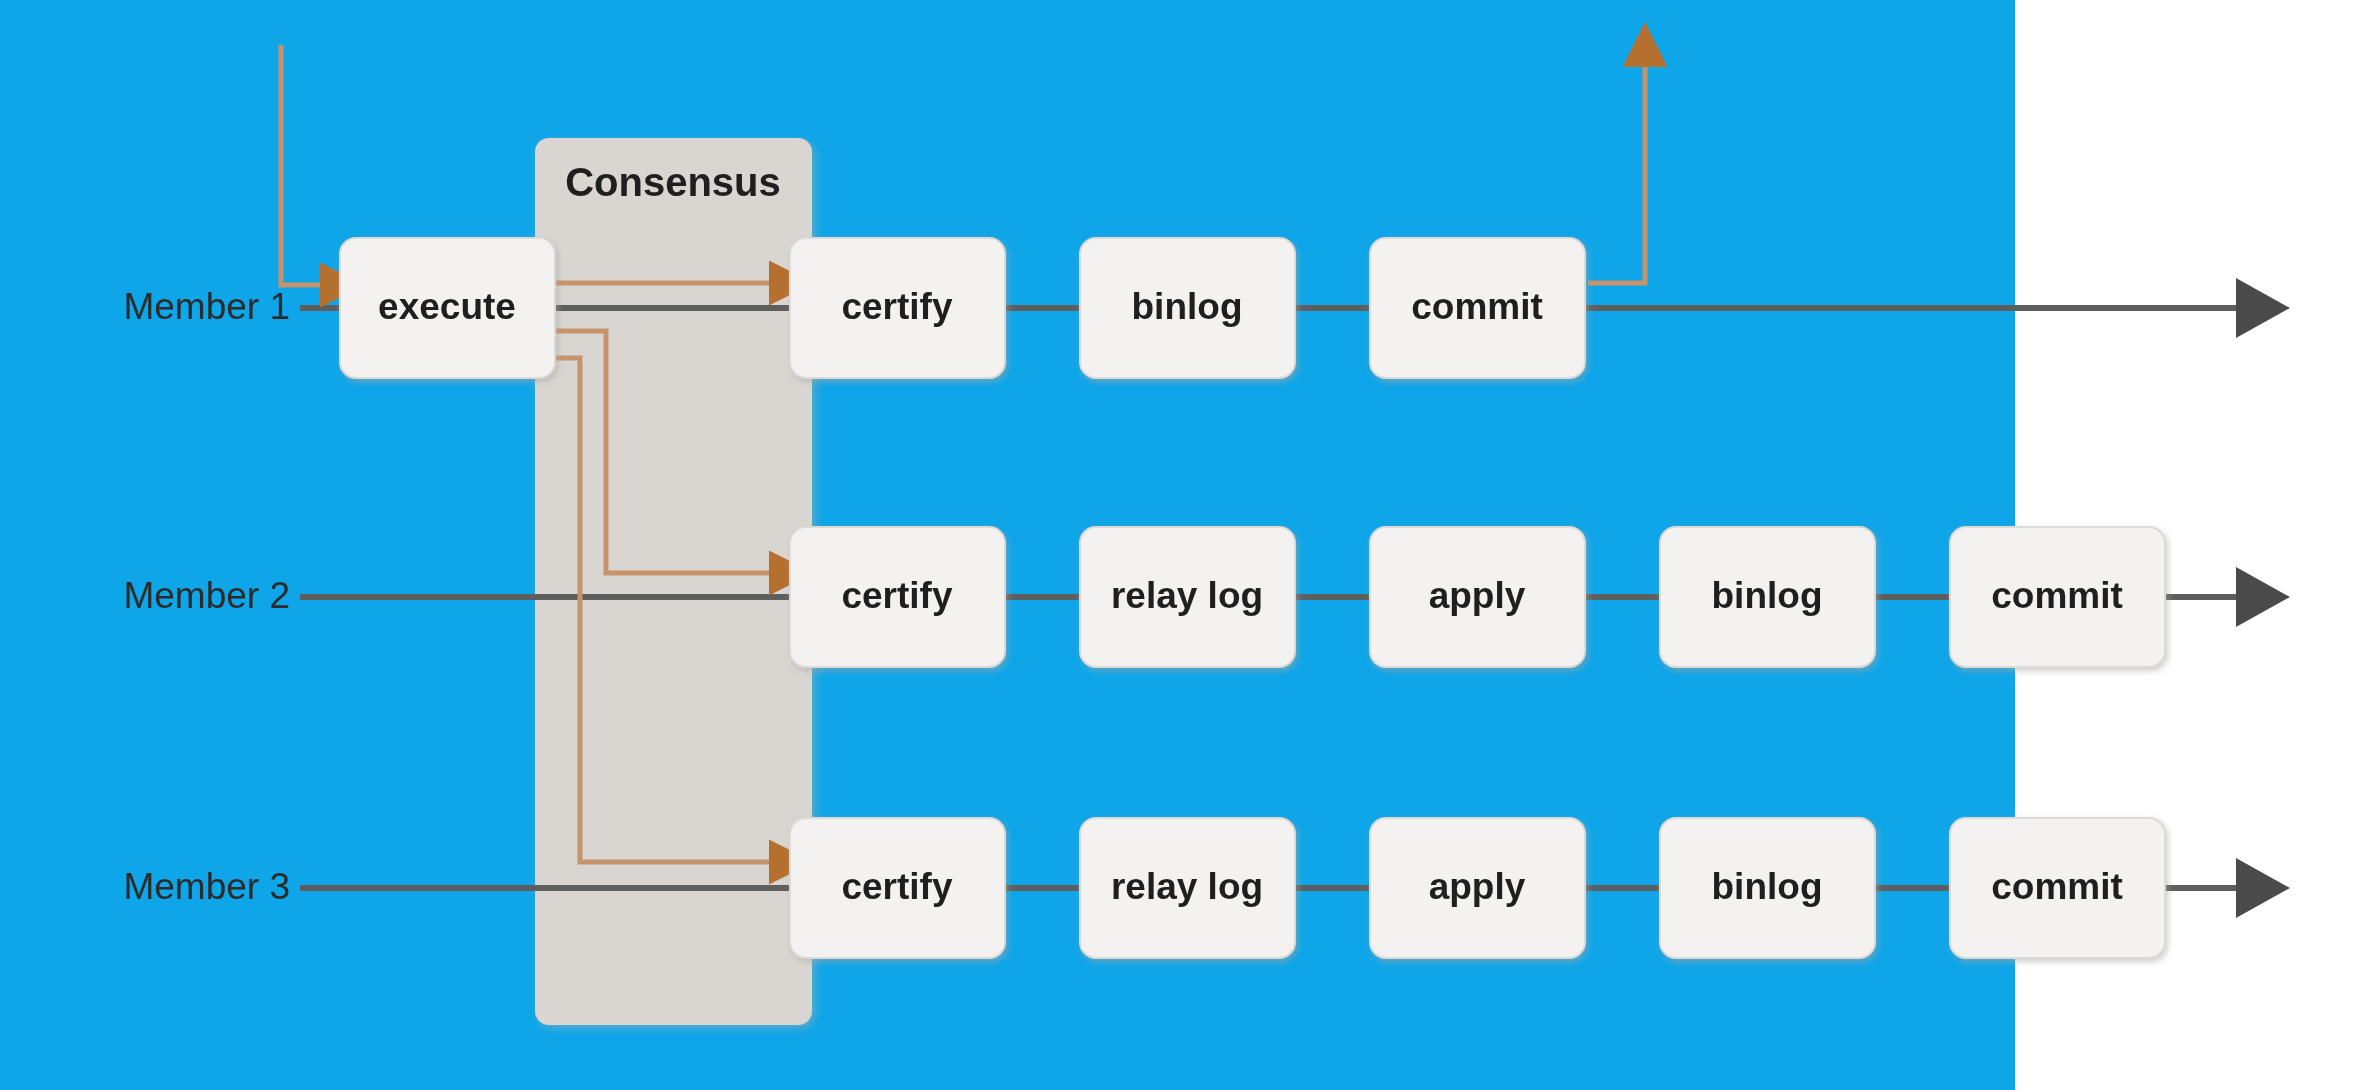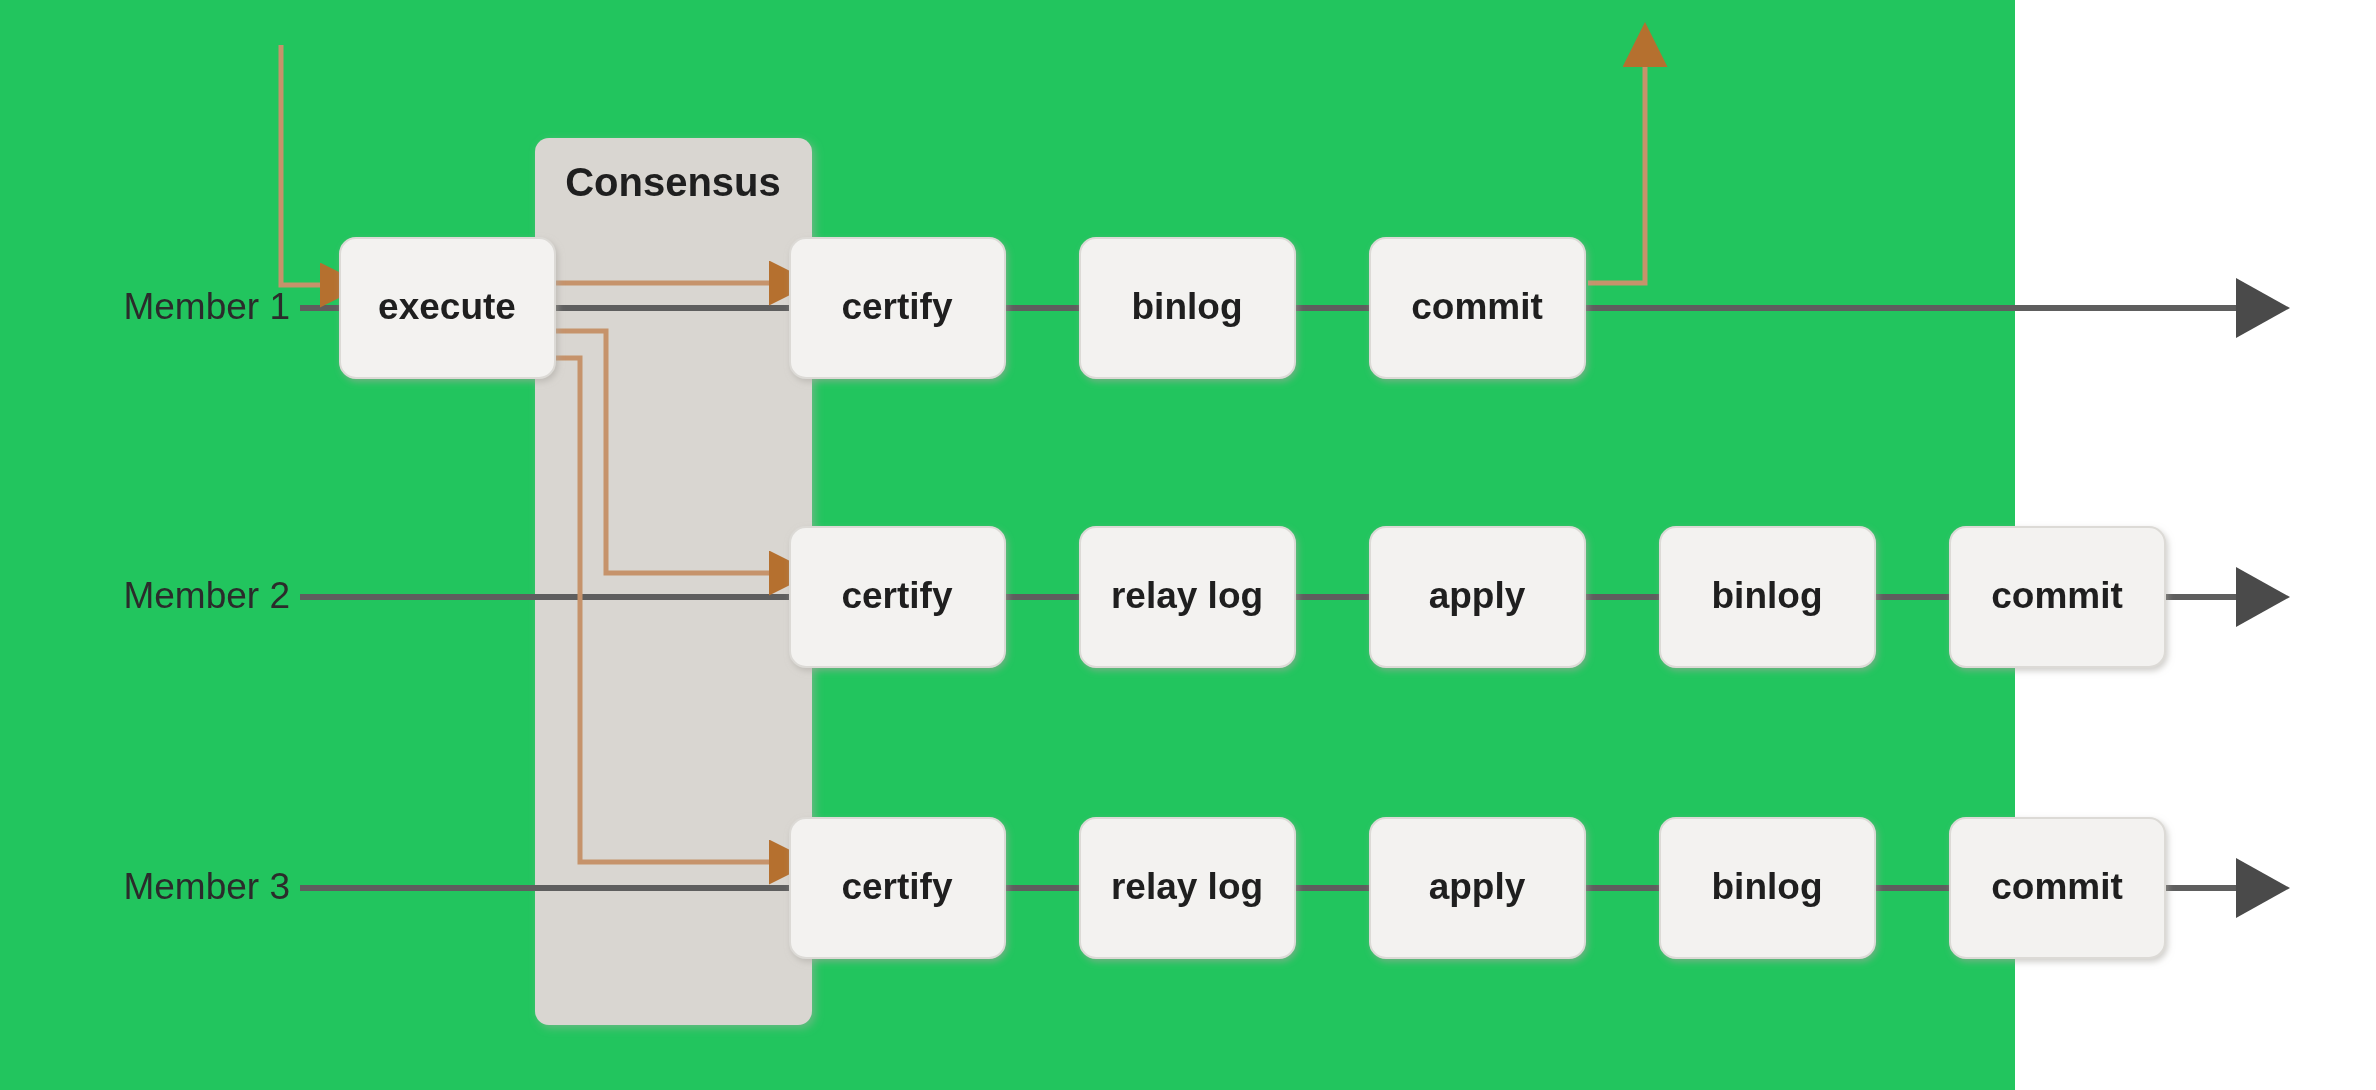--- a/index.html
+++ b/index.html
@@ -11,21 +11,21 @@
   body {
     width: 2376px;
     height: 1090px;
     overflow: hidden;
     font-family: "Liberation Sans", sans-serif;
   }
   #diagram-root {
     position: relative;
     width: 2015px;
     height: 1090px;
-    background: #22c55e;
+    background: #0ea5e9;
   }
   svg.diagram {
     display: block;
     width: 2376px;
     height: 1090px;
   }
   .band-rect {
     fill: #d9d6d1;
   }
   .band-title {

